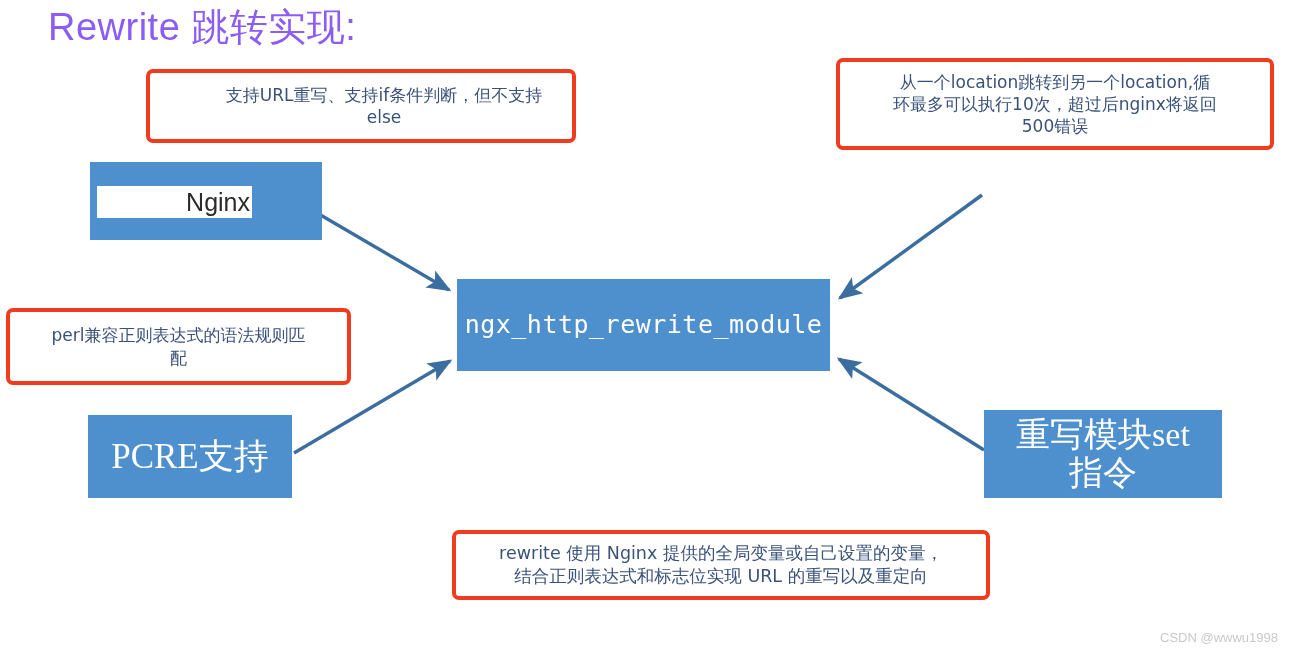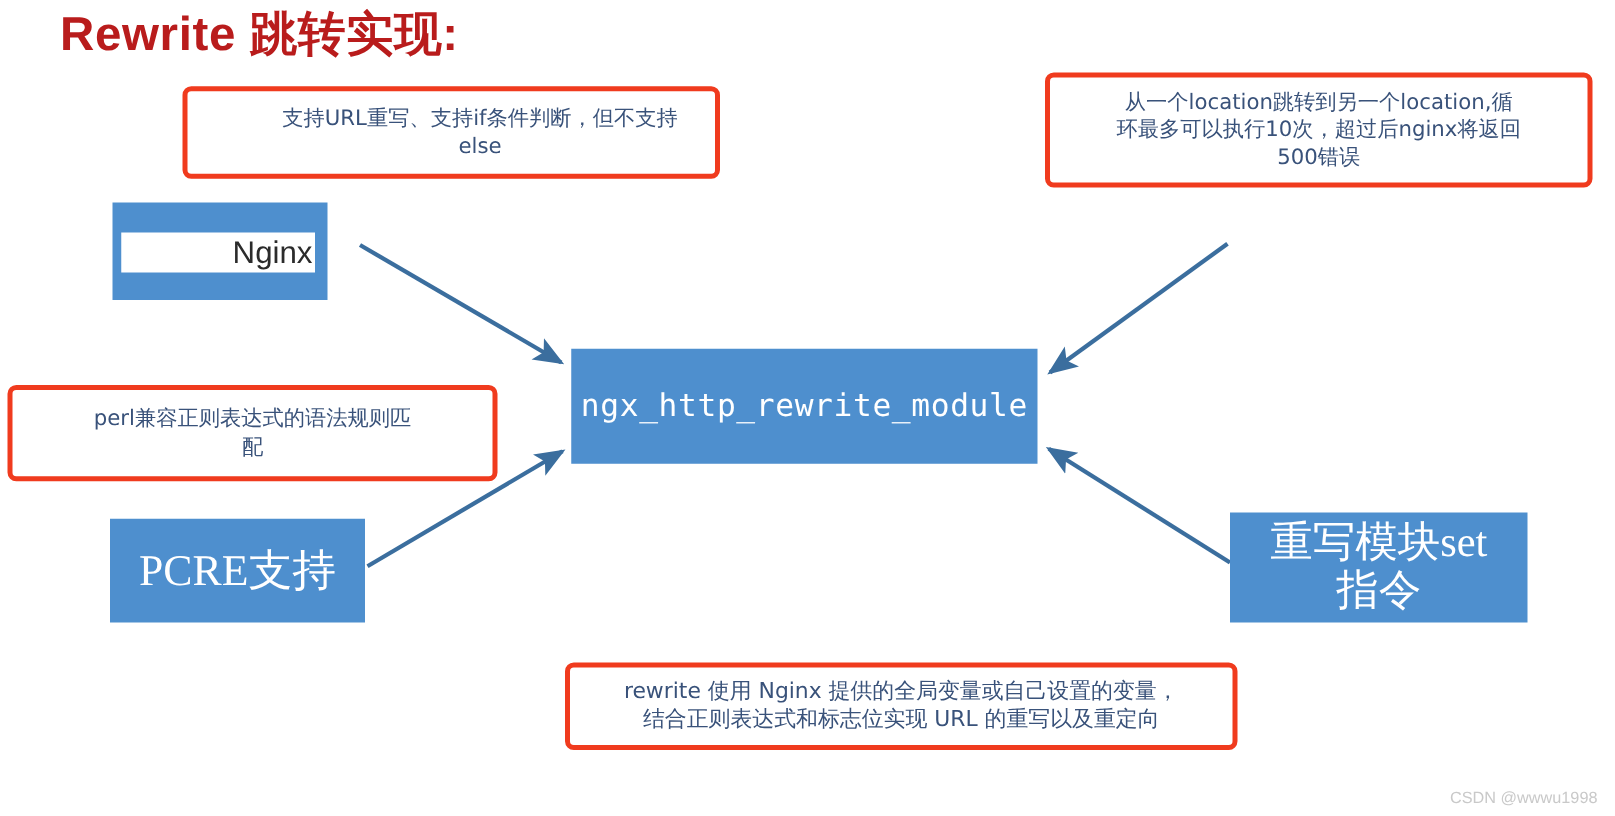--- a/index.html
+++ b/index.html
@@ -16,22 +16,22 @@
     font-family: "Liberation Sans", sans-serif;
   }
 
   
   #page-title {
     position: absolute;
     left: 48px;
     top: 2px;
     font-family: "Liberation Sans", sans-serif;
     font-size: 38px;
-    font-weight: 700;
-    color: #b91c1c;
+    font-weight: 400;
+    color: #8b5cf6;
     letter-spacing: 0.5px;
     white-space: nowrap;
   }
 
   
   .blue-box {
     position: absolute;
     background: #4e8fce;
     color: #ffffff;
     display: flex;
@@ -42,21 +42,21 @@
     line-height: 1.12;
   }
   .blue-box .bx-label {
     display: block;
     width: 100%;
     white-space: pre-line;
   }
 
   
   #box-nginx {
-    left: 90px; top: 162px; width: 172px; height: 78px;
+    left: 90px; top: 162px; width: 232px; height: 78px;
     display: block;
     padding: 17px;
   }
   #box-nginx .nginx-strip {
     position: absolute;
     left: 7px;
     top: 24px;
     width: 155px;
     height: 32px;
     background: #ffffff;
@@ -116,21 +116,21 @@
   .callout .co-text {
     display: block;
     width: 100%;
     white-space: pre-line;
     padding: 0 8px;
     box-sizing: border-box;
   }
 
   #callout-url      { left: 146px; top: 69px;  width: 430px; height: 74px; font-size: 17px; padding-left: 46px; }
   #callout-loop     { left: 836px; top: 58px;  width: 438px; height: 92px; font-size: 17px; }
-  #callout-perl     { left: 6px;   top: 308px; width: 392px; height: 77px; font-size: 17px; }
+  #callout-perl     { left: 6px;   top: 308px; width: 345px; height: 77px; font-size: 17px; }
   #callout-rewrite  { left: 452px; top: 530px; width: 538px; height: 70px; font-size: 17.5px; }
 
   
   #arrows {
     position: absolute;
     left: 0; top: 0;
     width: 1292px;
     height: 653px;
     pointer-events: none;
   }

